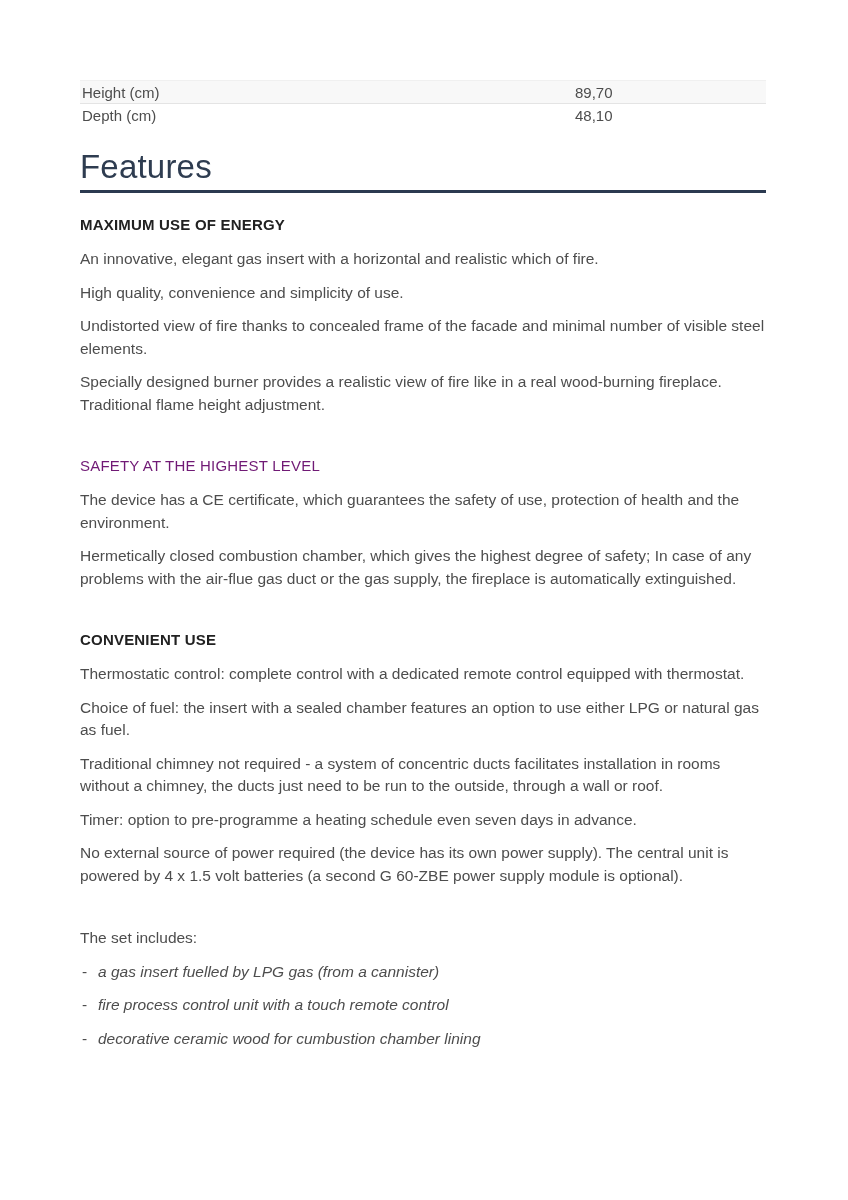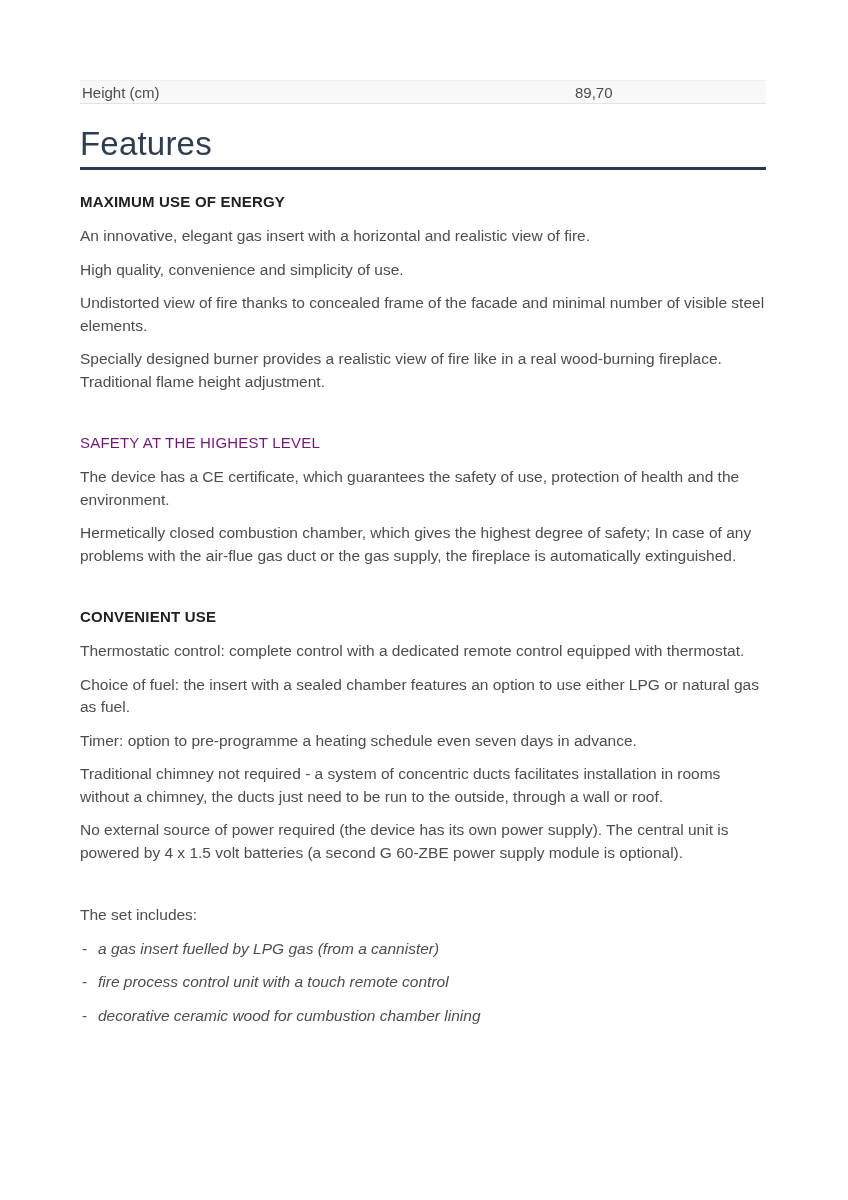--- a/index.html
+++ b/index.html
@@ -83,45 +83,49 @@
 </head>
 <body>
 
 <div class="page">
 
   <div class="spec-table">
     <div class="spec-row stripe">
       <span class="spec-label">Height (cm)</span>
       <span class="spec-value">89,70</span>
     </div>
+    <div class="spec-row">
+      <span class="spec-label">Depth (cm)</span>
+      <span class="spec-value">48,10</span>
+    </div>
   </div>
 
   <h1 class="features-title">Features</h1>
   <hr class="features-divider">
 
   <div class="section first">
     <div class="sec-heading bold">MAXIMUM USE OF ENERGY</div>
-    <p class="para">An innovative, elegant gas insert with a horizontal and realistic view of fire.</p>
+    <p class="para">An innovative, elegant gas insert with a horizontal and realistic which of fire.</p>
     <p class="para">High quality, convenience and simplicity of use.</p>
     <p class="para">Undistorted view of fire thanks to concealed frame of the facade and minimal number of visible steel elements.</p>
     <p class="para">Specially designed burner provides a realistic view of fire like in a real wood-burning fireplace. Traditional flame height adjustment.</p>
   </div>
 
   <div class="section">
     <div class="sec-heading light">SAFETY AT THE HIGHEST LEVEL</div>
     <p class="para">The device has a CE certificate, which guarantees the safety of use, protection of health and the environment.</p>
     <p class="para">Hermetically closed combustion chamber, which gives the highest degree of safety; In case of any problems with the air-flue gas duct or the gas supply, the fireplace is automatically extinguished.</p>
   </div>
 
   <div class="section">
     <div class="sec-heading bold">CONVENIENT USE</div>
     <p class="para">Thermostatic control: complete control with a dedicated remote control equipped with thermostat.</p>
     <p class="para">Choice of fuel: the insert with a sealed chamber features an option to use either LPG or natural gas as fuel.</p>
+    <p class="para">Traditional chimney not required - a system of concentric ducts facilitates installation in rooms without a chimney, the ducts just need to be run to the outside, through a wall or roof.</p>
     <p class="para">Timer: option to pre-programme a heating schedule even seven days in advance.</p>
-    <p class="para">Traditional chimney not required - a system of concentric ducts facilitates installation in rooms without a chimney, the ducts just need to be run to the outside, through a wall or roof.</p>
     <p class="para">No external source of power required (the device has its own power supply). The central unit is powered by 4 x 1.5 volt batteries (a second G 60-ZBE power supply module is optional).</p>
   </div>
 
   <div class="set-includes">
     <p class="para">The set includes:</p>
     <div class="set-list">
       <div class="set-item">
         <span class="dash">-</span>
         <span class="item-text">a gas insert fuelled by LPG gas (from a cannister)</span>
       </div>

